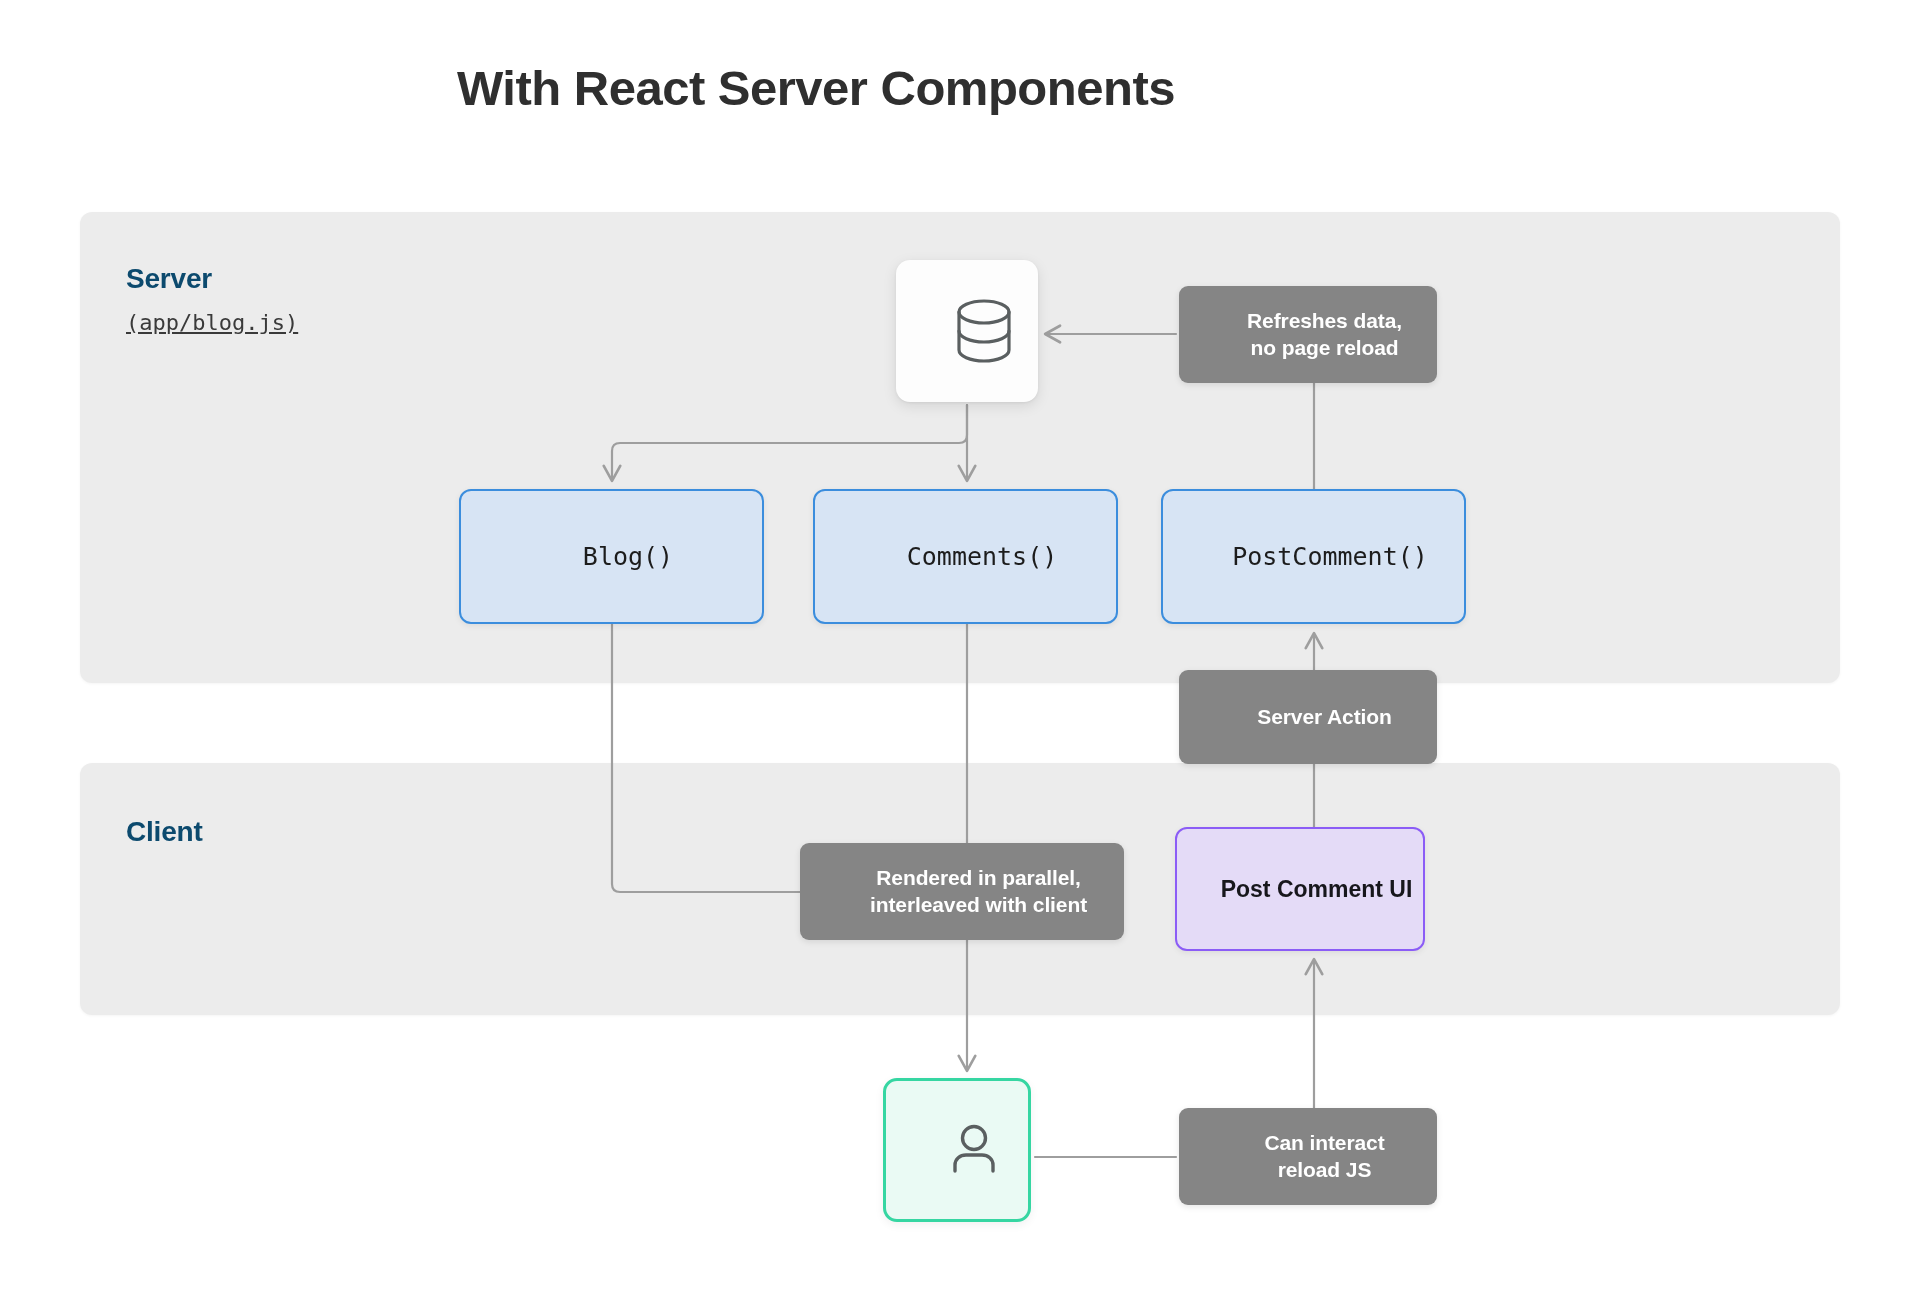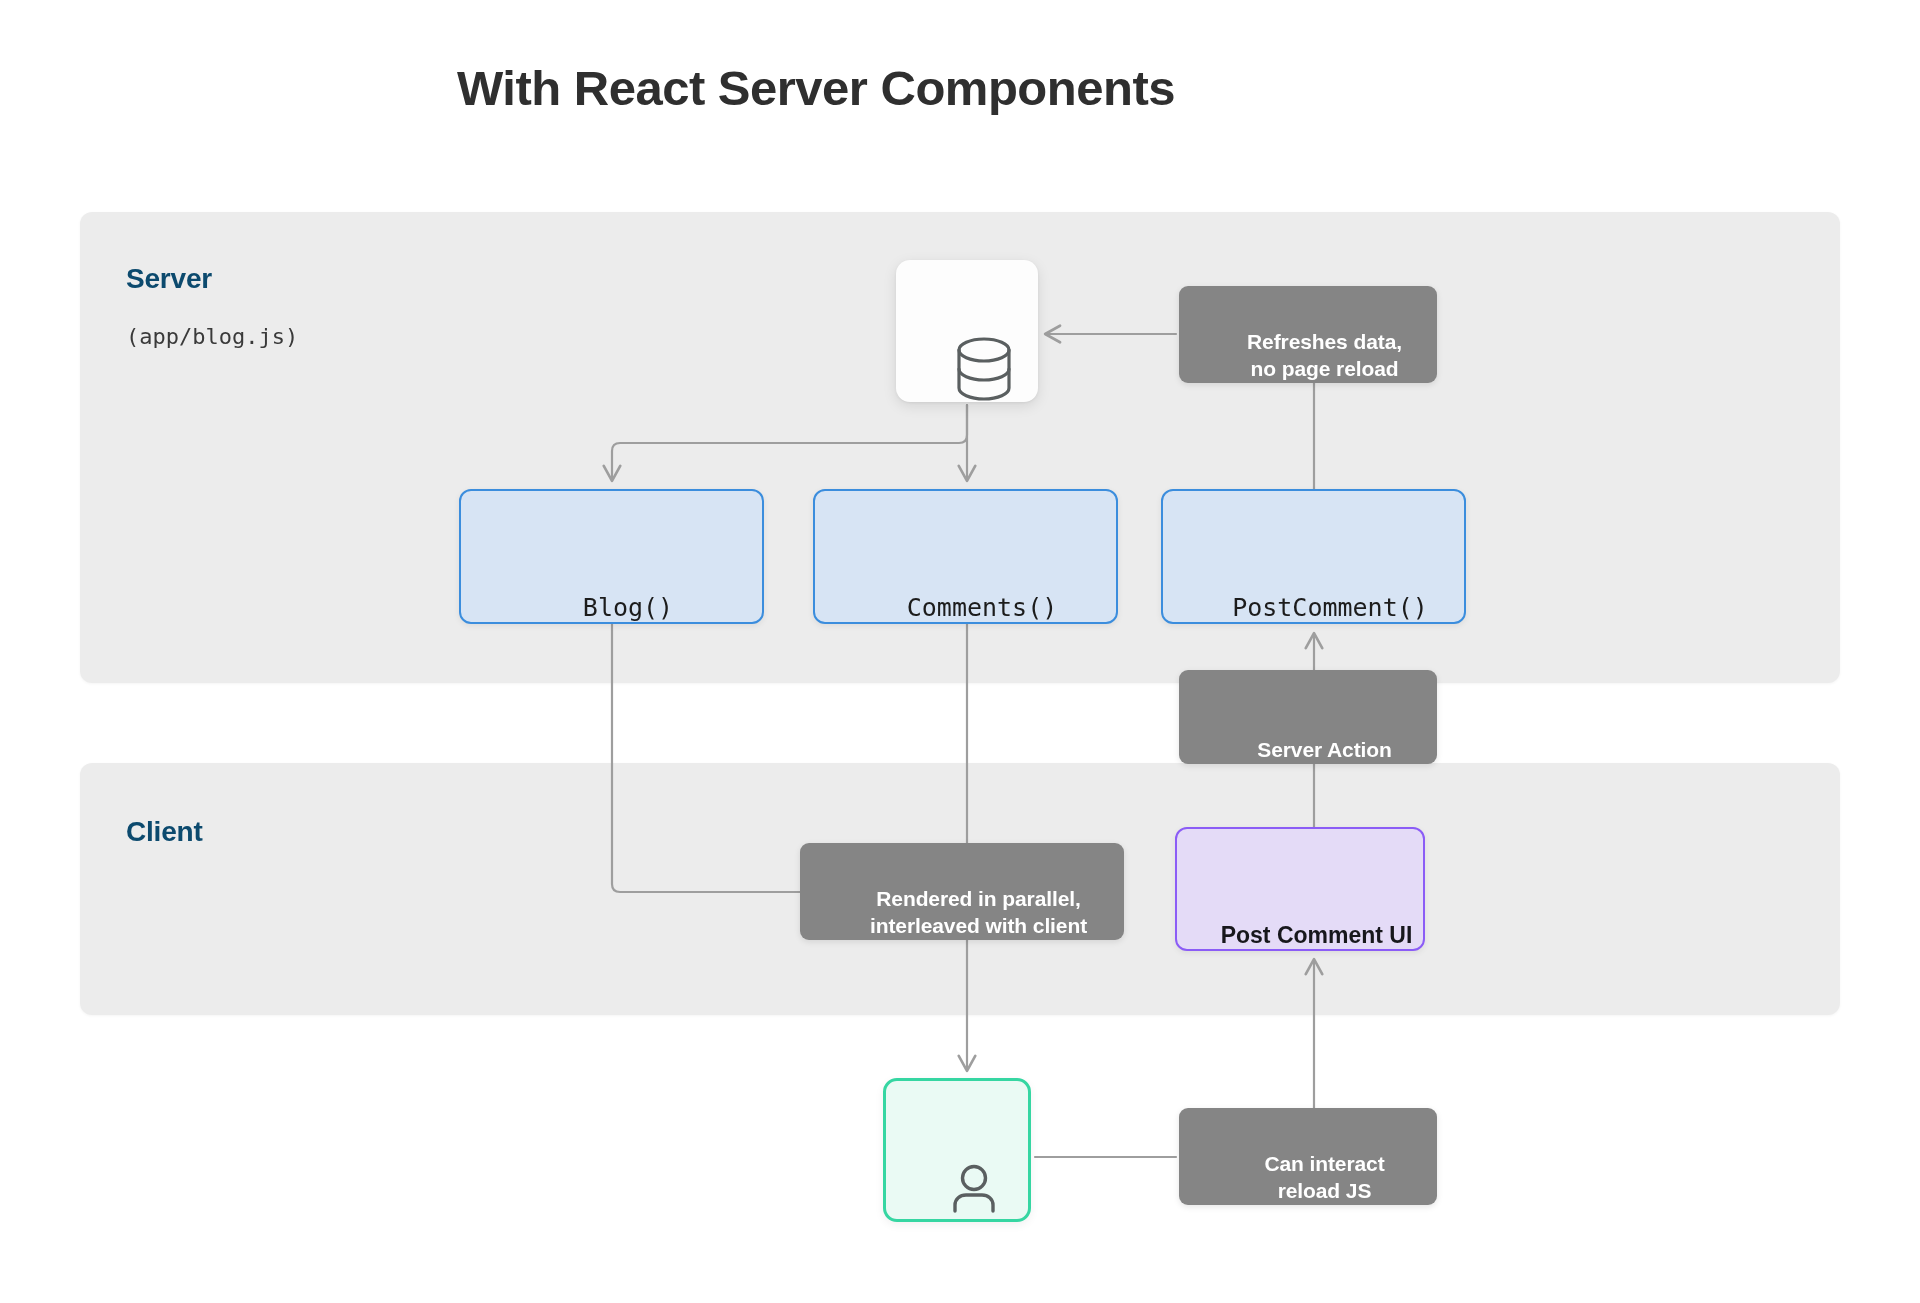--- a/index.html
+++ b/index.html
@@ -53,37 +53,37 @@
     white-space: nowrap;
   }
   .panel-sublabel {
     position: absolute;
     font-family: "DejaVu Sans Mono", "Liberation Mono", monospace;
     font-size: 22px;
     color: #3a3a3a;
     white-space: nowrap;
   }
   #label-server   { left: 126px; top: 263px; }
-  #sublabel-server{ left: 126px; top: 324px; }
+  #sublabel-server{ left: 126px; top: 310px; text-decoration: underline; }
   #label-client   { left: 126px; top: 816px; }
 
   
   #connectors {
     position: absolute;
     left: 0; top: 0;
     width: 1920px; height: 1303px;
     pointer-events: none;
   }
 
   
   .node {
     position: absolute;
     box-sizing: border-box;
     display: flex;
-    align-items: flex-end;
+    align-items: center;
     justify-content: center;
     text-align: center;
     padding-left: 33px;
   }
 
   
   .icon-card {
     background: #fdfdfd;
     border-radius: 14px;
     box-shadow: 0 4px 14px rgba(0,0,0,0.10), 0 1px 3px rgba(0,0,0,0.06);

